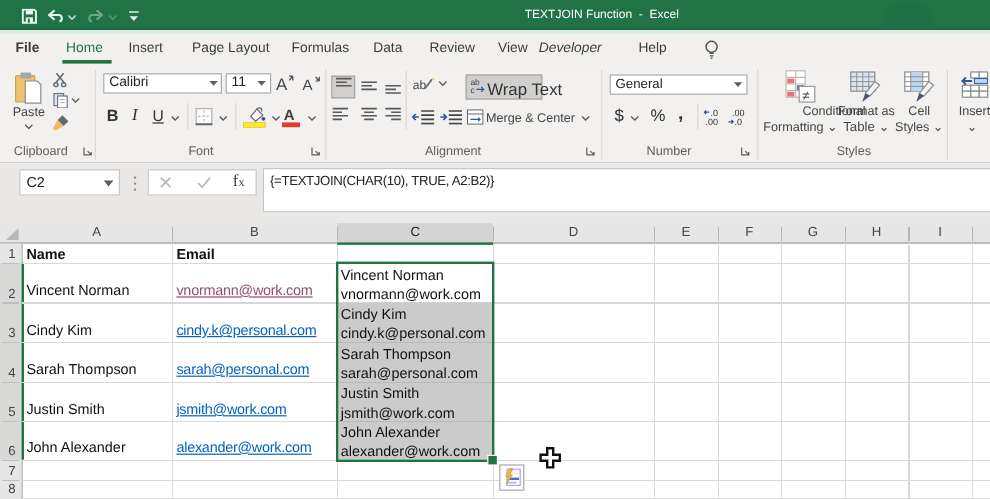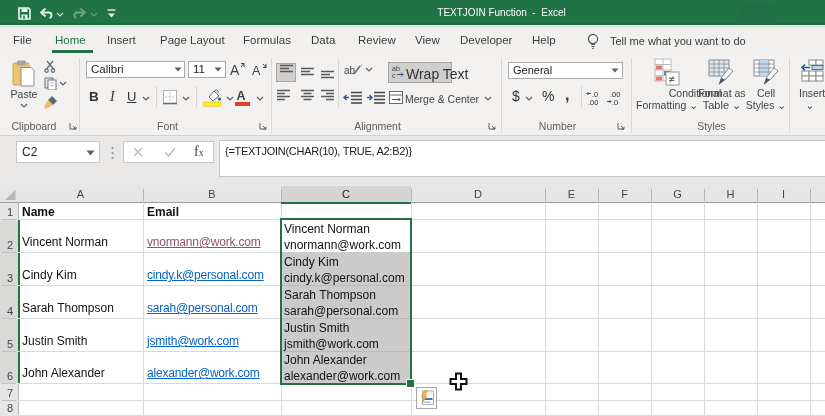--- a/index.html
+++ b/index.html
@@ -46,38 +46,37 @@
       <path d="M0.5 1 L8.5 1" stroke="#dff0e6" stroke-width="1.4"></path>
       <path d="M1 4.5 L8 4.5 L4.5 8.5 Z" fill="#dff0e6"></path>
     </svg>
   </div>
   <div class="abs" style="left:0;top:0;width:697px;height:25px;line-height:25px;text-align:center;color:#fff;font-size:10px;">
     <span style="position:relative;left:153px;">TEXTJOIN Function&nbsp; -&nbsp; Excel</span>
   </div>
 
   <div class="abs" style="left:0;top:25px;width:825px;height:31px;background:#f1f0ee;"></div>
   <div class="abs" style="left:0;top:25px;width:825px;height:3px;background:#d9ecdf;"></div>
-  <div class="abs tab" style="left:13px;top:34px;">File</div>
+  <div class="abs tab" style="left:13px;top:34px;font-weight:bold;">File</div>
   <div class="abs tab" style="left:55px;top:34px;color:#217346;">Home</div>
   <div class="abs" style="left:52px;top:50px;width:41px;height:2.5px;background:#217346;"></div>
   <div class="abs tab" style="left:107px;top:34px;">Insert</div>
   <div class="abs tab" style="left:160px;top:34px;">Page Layout</div>
   <div class="abs tab" style="left:243px;top:34px;">Formulas</div>
   <div class="abs tab" style="left:311px;top:34px;">Data</div>
   <div class="abs tab" style="left:358px;top:34px;">Review</div>
   <div class="abs tab" style="left:415px;top:34px;">View</div>
-  <div class="abs tab" style="left:460px;top:34px;">Developer</div>
+  <div class="abs tab" style="left:449px;top:34px;font-style:italic;">Developer</div>
   <div class="abs tab" style="left:532px;top:34px;">Help</div>
   <div class="abs" id="bulb" style="left:587px;top:33px;width:12px;height:17px;">
     <svg width="12" height="17" viewBox="0 0 12 17">
       <circle cx="6" cy="6" r="4.6" fill="none" stroke="#505050" stroke-width="1.2"></circle>
       <path d="M4.2 11.5 L7.8 11.5 M4.5 13.5 L7.5 13.5 M5.2 15.5 L6.8 15.5" stroke="#505050" stroke-width="1.1"></path>
     </svg>
   </div>
-  <div class="abs" style="left:610px;top:35px;font-size:11px;color:#3b3b3b;">Tell me what you want to do</div>
 
   <div class="abs" style="left:0;top:56px;width:825px;height:80px;background:#f2f1f0;"></div>
   <div class="abs" style="left:0;top:135px;width:825px;height:1px;background:#d2d0ce;"></div>
   <div id="ribbon" class="abs" style="left:0;top:56px;width:825px;height:79px;">
 
     <div class="abs gsep" style="left:79px;"></div>
     <div class="abs gsep" style="left:271px;"></div>
     <div class="abs gsep" style="left:501px;"></div>
     <div class="abs gsep" style="left:631px;"></div>
     <div class="abs gsep" style="left:789px;"></div>

